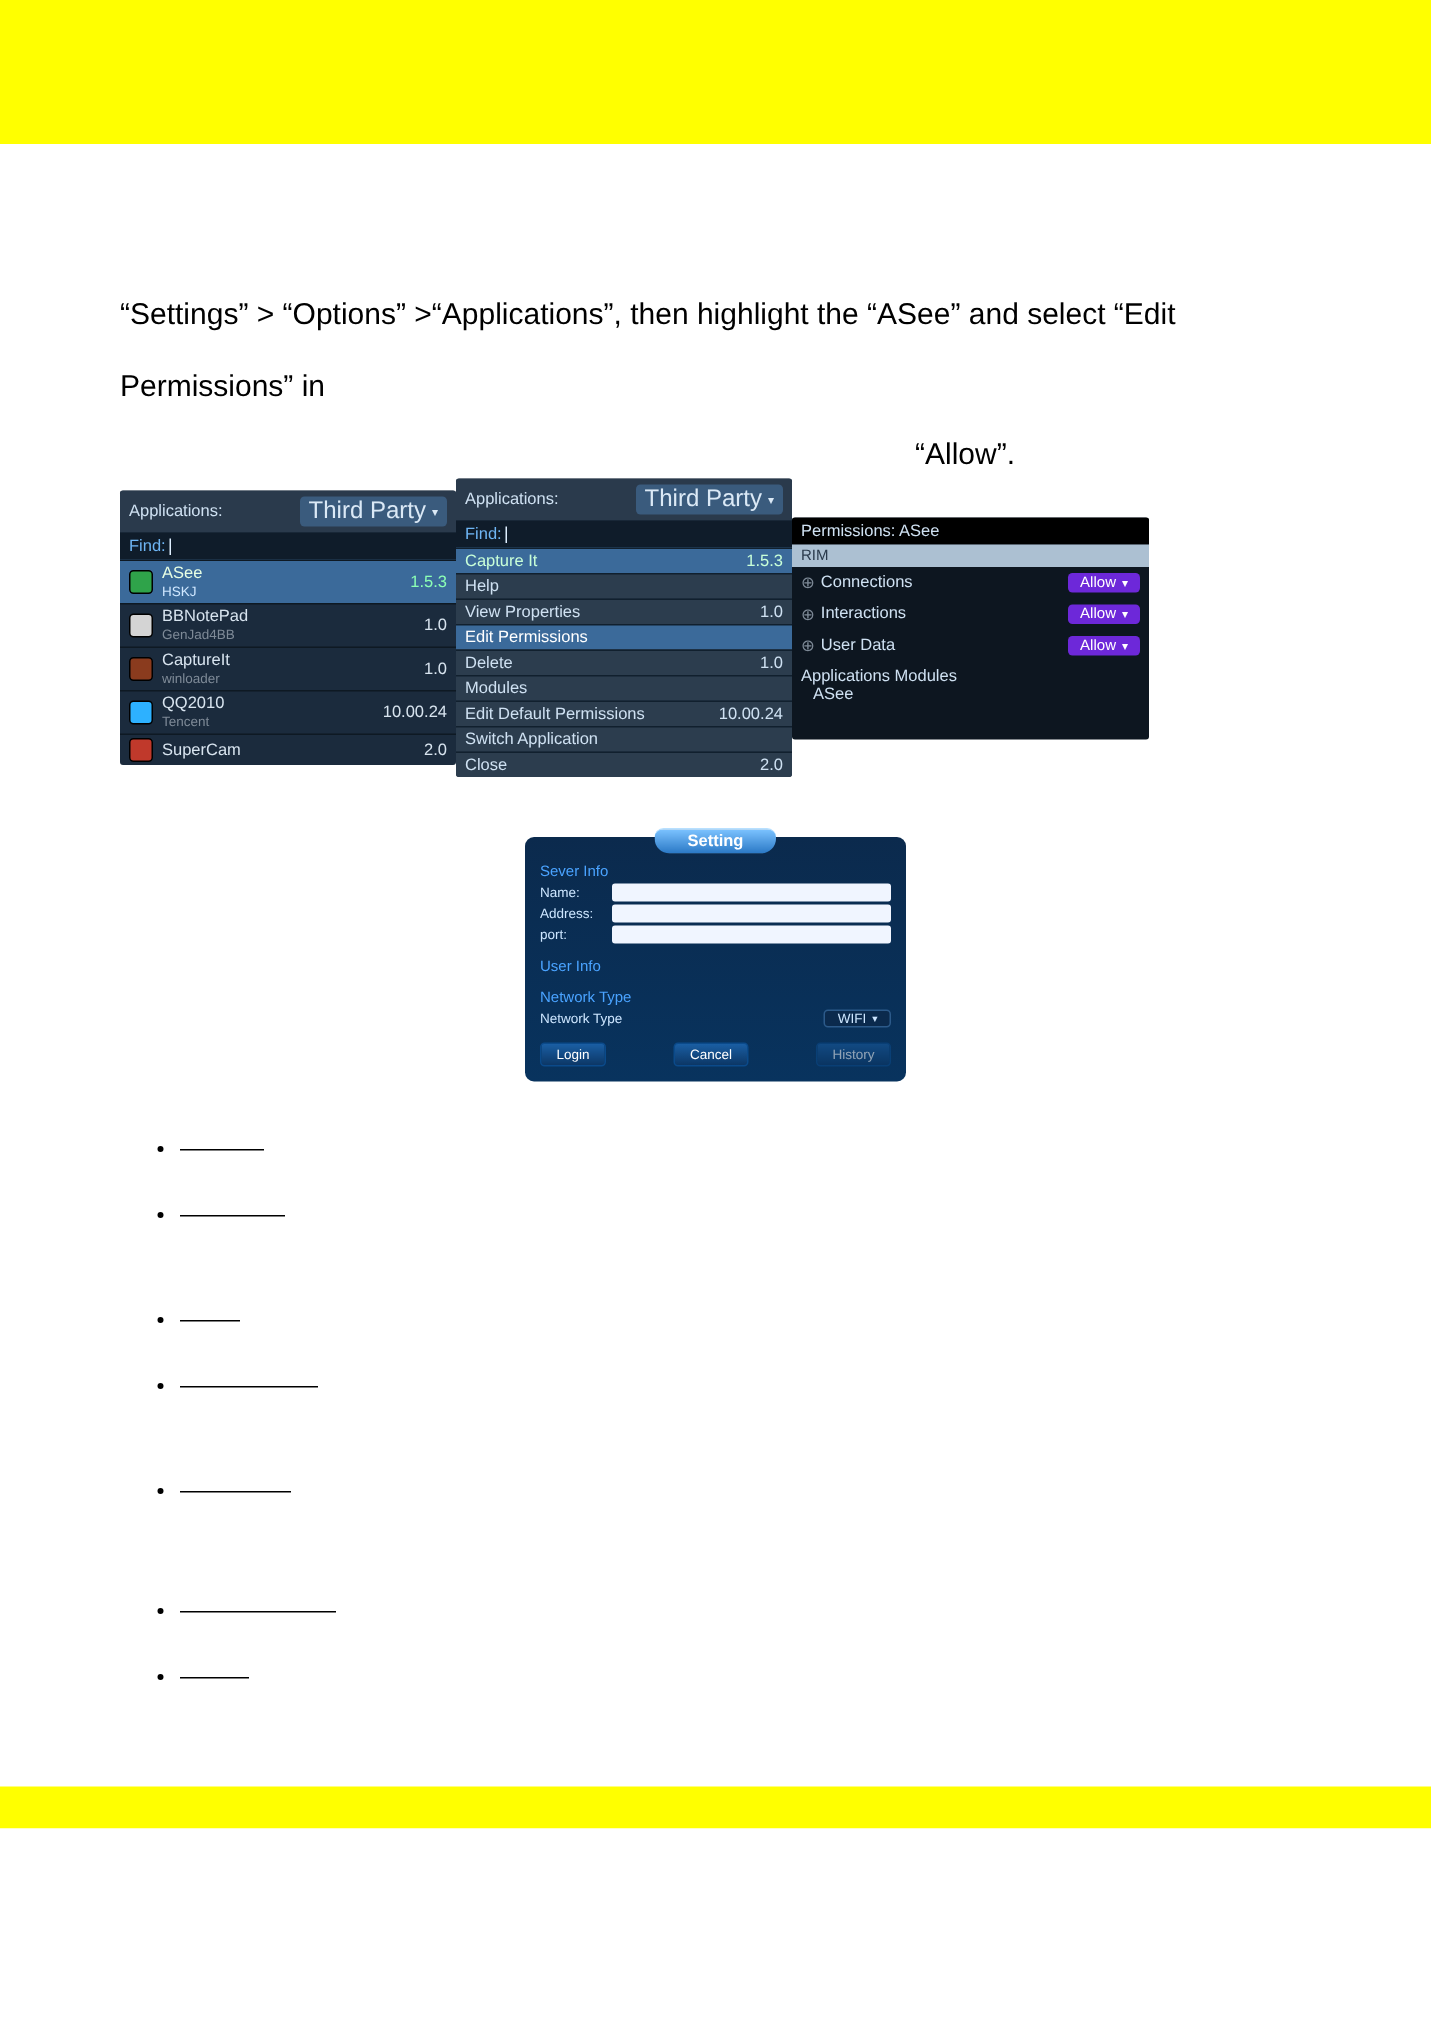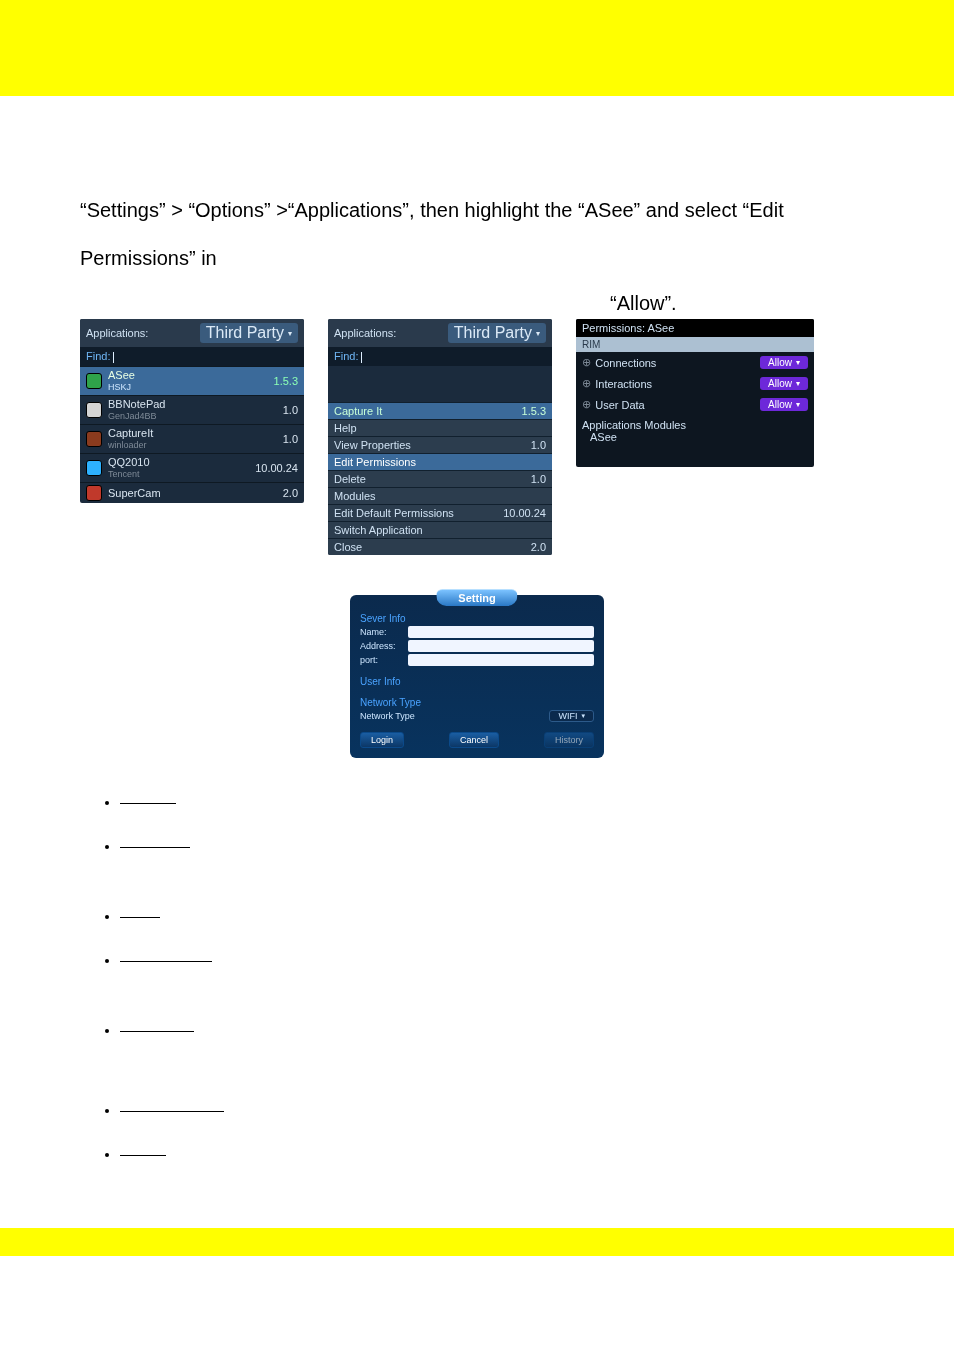--- a/index.html
+++ b/index.html
@@ -3,21 +3,21 @@
 <meta charset="utf-8">
 <style>
   html,body{margin:0;padding:0;background:#fff;font-family:Arial,Helvetica,sans-serif;color:#000}
   .page{width:954px;margin:0 auto}
   .yellow-band{background:#ff0;height:96px}
   .yellow-band.bottom{height:28px}
   .gap{height:90px}
   .content{padding:0 80px}
   .para{font-size:20px;line-height:48px;margin:0 0 6px}
   .right-label{font-size:20px;text-align:left;padding-left:530px;margin:10px 0 4px}
-  .row3{display:flex;gap:24px;align-items:flex-start;margin-bottom:40px}
+  .row3{display:flex;align-items:center;margin-bottom:40px}
   .panel{background:#1b2b3d;color:#d8e4ef;font-size:11px;border-radius:2px;overflow:hidden}
   .panel .hdr{display:flex;align-items:center;justify-content:space-between;background:#2a3a4c;padding:4px 6px}
   .panel .hdr .title{color:#cfe1f2}
   .panel .pill{background:#3a5b7d;border-radius:3px;font-size:16px;padding:1px 6px;color:#dbe9f6;display:inline-flex;align-items:center}
   .panel .pill::after{content:"▾";margin-left:4px;font-size:8px}
   .panel .find{background:#0f1c2a;padding:3px 6px;color:#6fb6f5}
   .panel .find span{color:#6fb6f5}
   .panel .find .cursor{display:inline-block;width:1px;height:11px;background:#dfefff;vertical-align:middle;margin-left:3px}
   .panel .list .row{display:flex;align-items:center;padding:2px 6px;border-top:1px solid #0e1923}
   .panel .list .row.sel{background:#3b6a9a;color:#e8ffe4}
@@ -127,21 +127,21 @@
 
       <div class="panel b" style="width:224px">
         <div class="hdr">
           <span class="title">Applications:</span>
           <span class="pill">Third Party</span>
         </div>
         <div class="find">
           <span>Find:</span><span class="cursor"></span>
         </div>
         <div class="menu" id="panelB-list">
-            <div class="mrow" style="background: rgb(59, 106, 154); color: rgb(200, 255, 216); margin-top: 36px;">
+            <div class="mrow" style="background: rgb(59, 106, 154); color: rgb(200, 255, 216);">
               <span>Capture It</span>
               <span class="ver">1.5.3</span>
             </div>
             <div class="mrow">
               <span>Help</span>
             </div>
             <div class="mrow">
               <span>View Properties</span>
               <span class="ver">1.0</span>
             </div>

